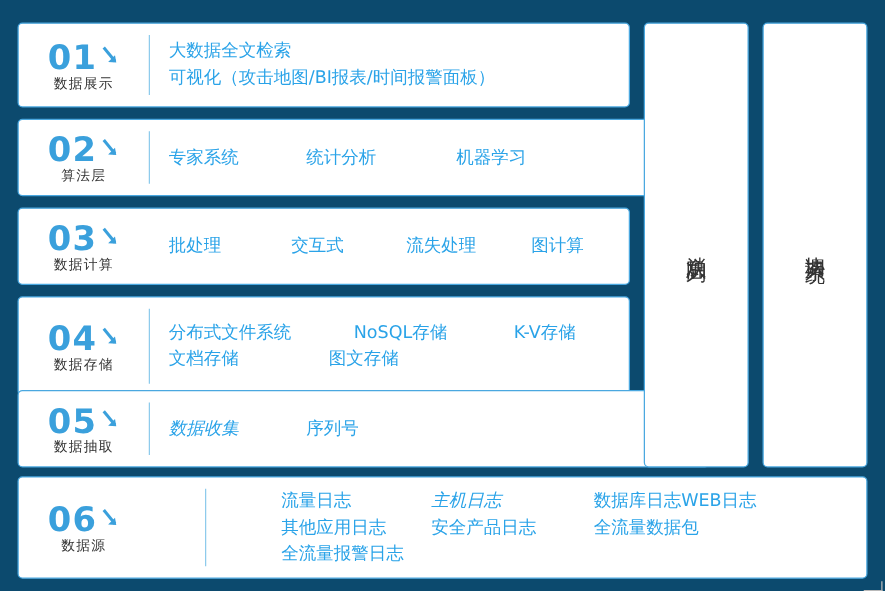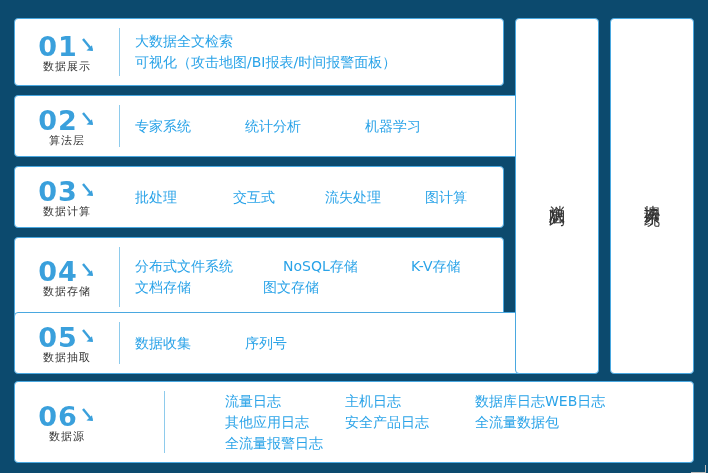--- a/index.html
+++ b/index.html
@@ -224,21 +224,21 @@
             <path d="M3 3 L12 14" stroke="#3aa0dc" stroke-width="2.4" fill="none"></path>
             <path d="M13 15 L6.5 14.5 L12 9.2 Z" fill="#3aa0dc"></path>
           </svg>
         </span>
       </div>
       <div class="layer-name">数据抽取</div>
     </div>
     <div class="divider"></div>
     <div class="layer-right">
       <div class="item-row">
-        <span class="item-cell" style="width:110px;">数据收集</span>
+        <span class="item-cell" style="width:110px;font-style:italic;">数据收集</span>
         <span class="item-cell">序列号</span>
       </div>
     </div>
   </div>
 
   <div class="layer-box" style="left:14px; top:381px; width:680px; height:82px;gap:45px;">
     <div class="layer-left">
       <div class="layer-num">
         <span>06</span>
         <span class="arrow-ico">
@@ -247,21 +247,21 @@
             <path d="M13 15 L6.5 14.5 L12 9.2 Z" fill="#3aa0dc"></path>
           </svg>
         </span>
       </div>
       <div class="layer-name">数据源</div>
     </div>
     <div class="divider"></div>
     <div class="layer-right">
       <div class="item-row">
         <span class="item-cell" style="width:120px;">流量日志</span>
-        <span class="item-cell" style="width:130px;">主机日志</span>
+        <span class="item-cell" style="width:130px;font-style:italic;">主机日志</span>
         <span class="item-cell">数据库日志</span>
         <span class="item-cell" style="width:136px;">WEB日志</span>
       </div>
       <div class="item-row">
         <span class="item-cell" style="width:120px;">其他应用日志</span>
         <span class="item-cell" style="width:130px;">安全产品日志</span>
         <span class="item-cell" style="width:136px;">全流量数据包</span>
       </div>
       <div class="item-row">
         <span class="item-cell">全流量报警日志</span>

